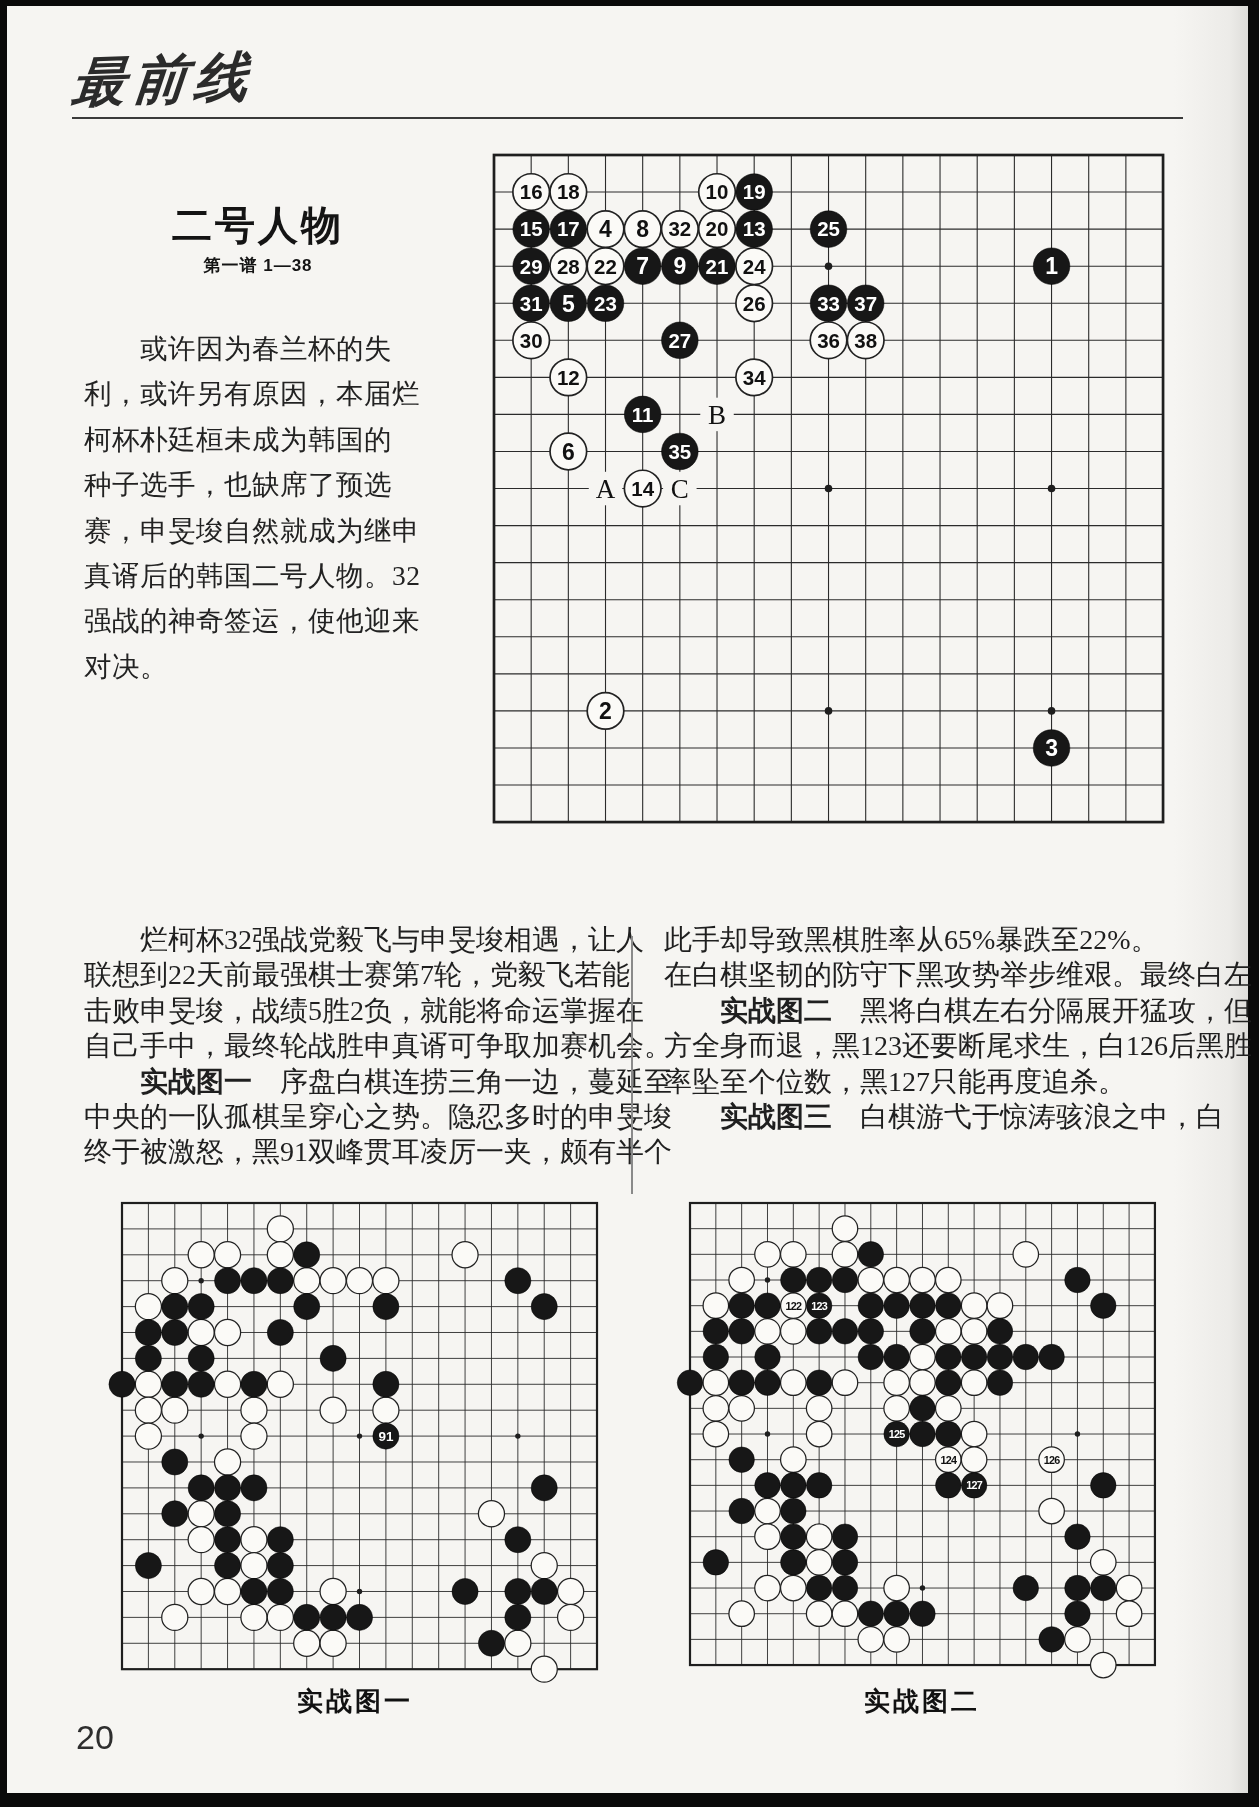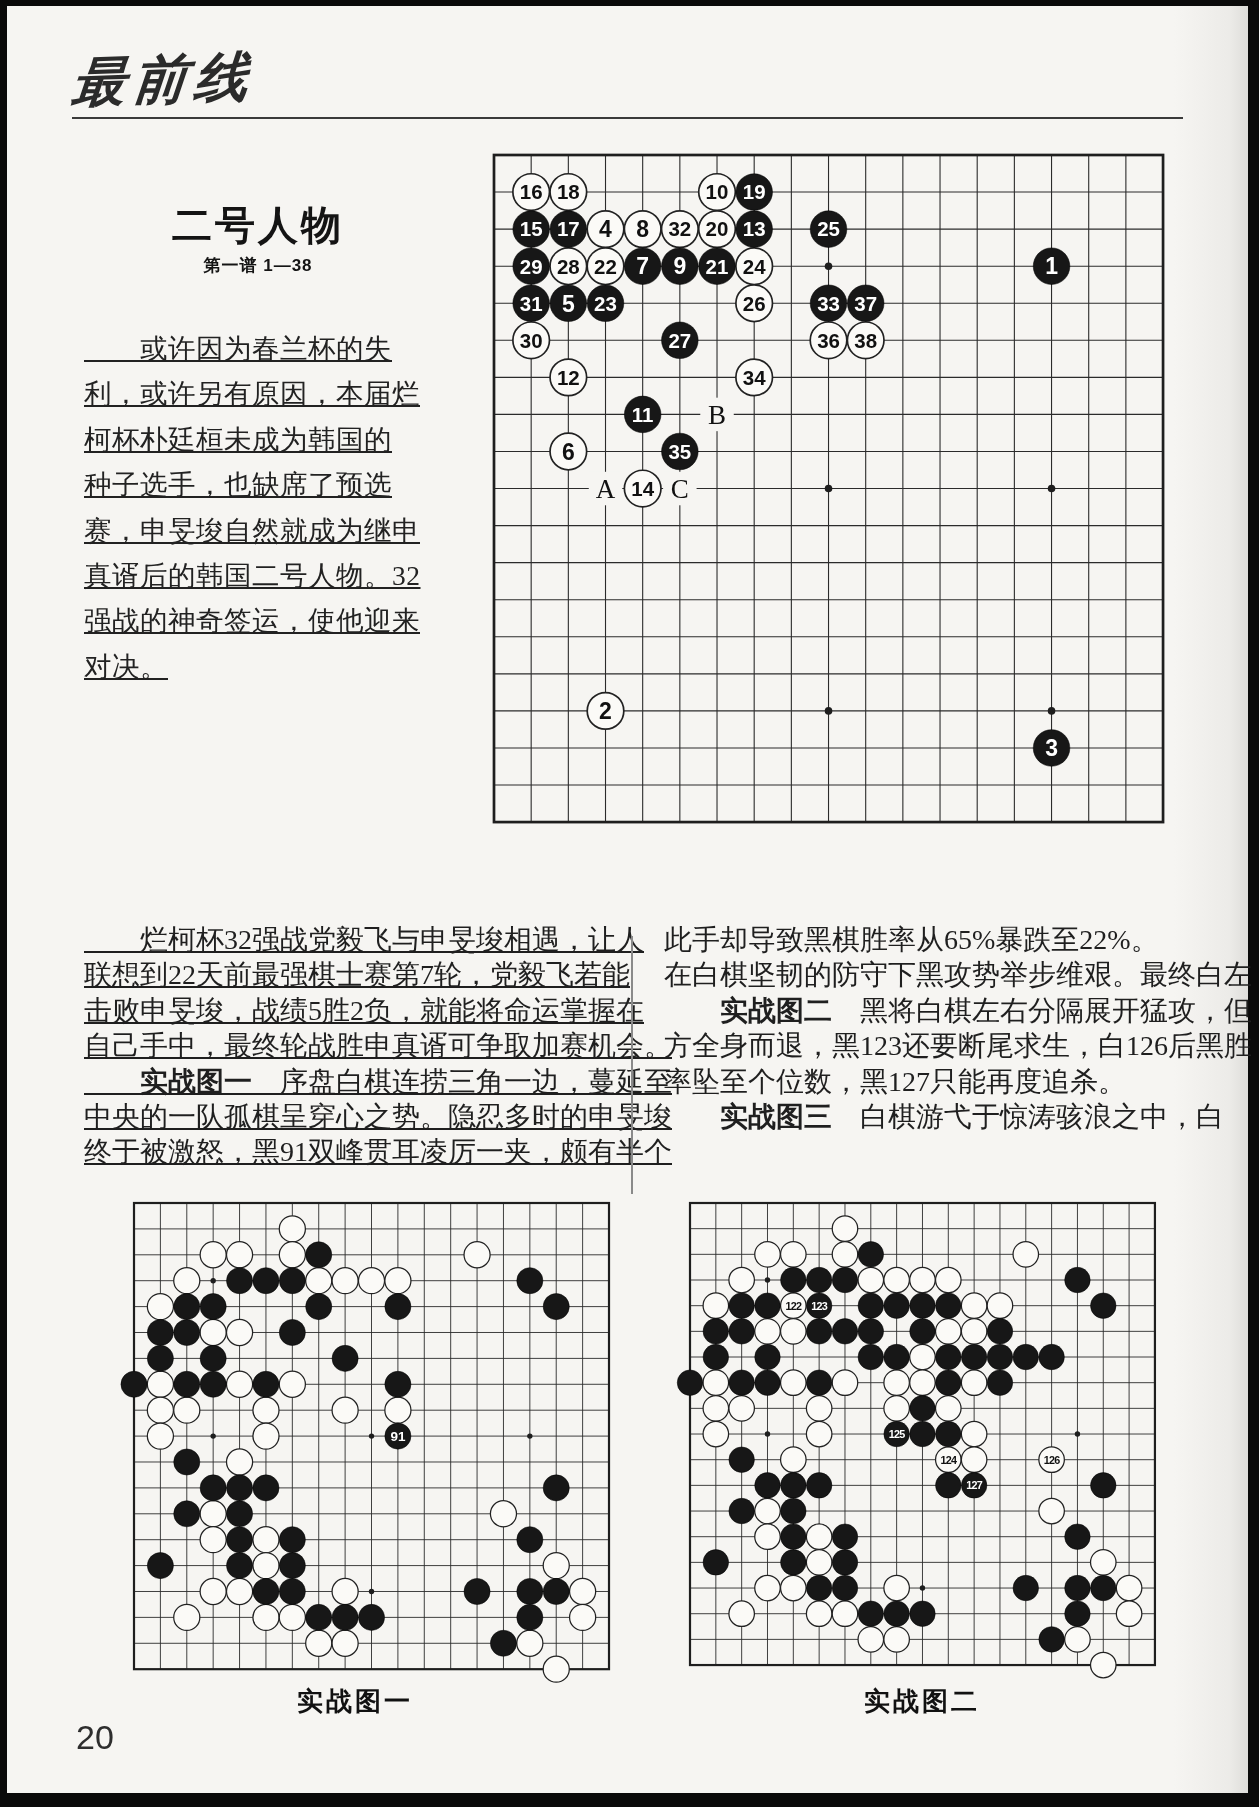--- a/index.html
+++ b/index.html
@@ -9,25 +9,25 @@
          background:linear-gradient(to right,#f6f5f2 0%,#f6f5f2 94%,#ecebe8 98.5%,#deddda 100%);}
   .abs{position:absolute;}
   .logo{left:72px;top:44px;font-size:54px;font-weight:700;font-style:italic;
         font-family:"Liberation Serif",serif;color:#2b2b2b;letter-spacing:7px;
         transform:skewX(-7deg) rotate(-2deg);}
   .head-rule{left:72px;top:117px;width:1111px;height:2px;background:#3a3a3a;}
   .art-title{left:98px;top:198px;width:320px;text-align:center;font-size:40px;font-weight:900;
              letter-spacing:3px;font-family:Liberation Sans, sans-serif;color:#141414;}
   .art-sub{left:98px;top:254px;width:320px;text-align:center;font-size:17px;font-weight:700;
            font-family:"Liberation Sans",sans-serif;color:#141414;letter-spacing:1px;}
-  .intro{left:84px;top:326px;width:340px;font-size:27.5px;color:#222;text-decoration:underline;}
+  .intro{left:84px;top:326px;width:340px;font-size:27.5px;color:#222;}
   .intro .t-line{white-space:nowrap;height:45.4px;line-height:45.4px;letter-spacing:0.5px;}
   .colblock{width:540px;font-size:28px;color:#1f1f1f;}
   .colblock .t-line{white-space:nowrap;height:35.4px;line-height:35.4px;}
-  .col-left{left:84px;top:922px;text-decoration:underline;}
+  .col-left{left:84px;top:922px;}
   .col-right{left:664px;top:922px;}
   .lead{font-weight:700;font-family:"Liberation Sans",sans-serif;}
   .col-divider{left:631px;top:936px;width:2px;height:258px;background:#8a8a8a;}
   .caption{width:320px;text-align:center;font-size:26px;font-weight:700;
            font-family:"Liberation Sans",sans-serif;color:#111;letter-spacing:3px;}
   .cap1{left:195px;top:1684px;}
   .cap2{left:762px;top:1684px;}
   .pagenum{left:76px;top:1718px;font-size:34px;color:#2e2e2e;font-family:"Liberation Sans",sans-serif;}
   svg text{user-select:none;}
 </style>
@@ -195,21 +195,21 @@
   <div class="abs col-divider"></div>
   <div class="abs colblock col-right" id="col-right">
       <div class="t-line">此手却导致黑棋胜率从65%暴跌至22%。</div>
       <div class="t-line">在白棋坚韧的防守下黑攻势举步维艰。最终白左</div>
       <div class="t-line">　　<span class="lead">实战图二</span>　黑将白棋左右分隔展开猛攻，但</div>
       <div class="t-line">方全身而退，黑123还要断尾求生，白126后黑胜</div>
       <div class="t-line">率坠至个位数，黑127只能再度追杀。</div>
       <div class="t-line">　　<span class="lead">实战图三</span>　白棋游弋于惊涛骇浪之中，白</div>
     </div>
 
-  <div class="abs" id="board-d1" style="left:120px;top:1189px;"><svg width="503.02" height="494.2" viewBox="0 0 503.02 494.2">
+  <div class="abs" id="board-d1" style="left:108px;top:1189px;"><svg width="503.02" height="494.2" viewBox="0 0 503.02 494.2">
         <line x1="40.39" y1="14" x2="40.39" y2="480.2" stroke="#2b2b2b" stroke-width="0.9"></line>
         <line x1="14" y1="39.9" x2="489.02" y2="39.9" stroke="#2b2b2b" stroke-width="0.9"></line>
         <line x1="66.78" y1="14" x2="66.78" y2="480.2" stroke="#2b2b2b" stroke-width="0.9"></line>
         <line x1="14" y1="65.8" x2="489.02" y2="65.8" stroke="#2b2b2b" stroke-width="0.9"></line>
         <line x1="93.17" y1="14" x2="93.17" y2="480.2" stroke="#2b2b2b" stroke-width="0.9"></line>
         <line x1="14" y1="91.69999999999999" x2="489.02" y2="91.69999999999999" stroke="#2b2b2b" stroke-width="0.9"></line>
         <line x1="119.56" y1="14" x2="119.56" y2="480.2" stroke="#2b2b2b" stroke-width="0.9"></line>
         <line x1="14" y1="117.6" x2="489.02" y2="117.6" stroke="#2b2b2b" stroke-width="0.9"></line>
         <line x1="145.95" y1="14" x2="145.95" y2="480.2" stroke="#2b2b2b" stroke-width="0.9"></line>
         <line x1="14" y1="143.5" x2="489.02" y2="143.5" stroke="#2b2b2b" stroke-width="0.9"></line>

